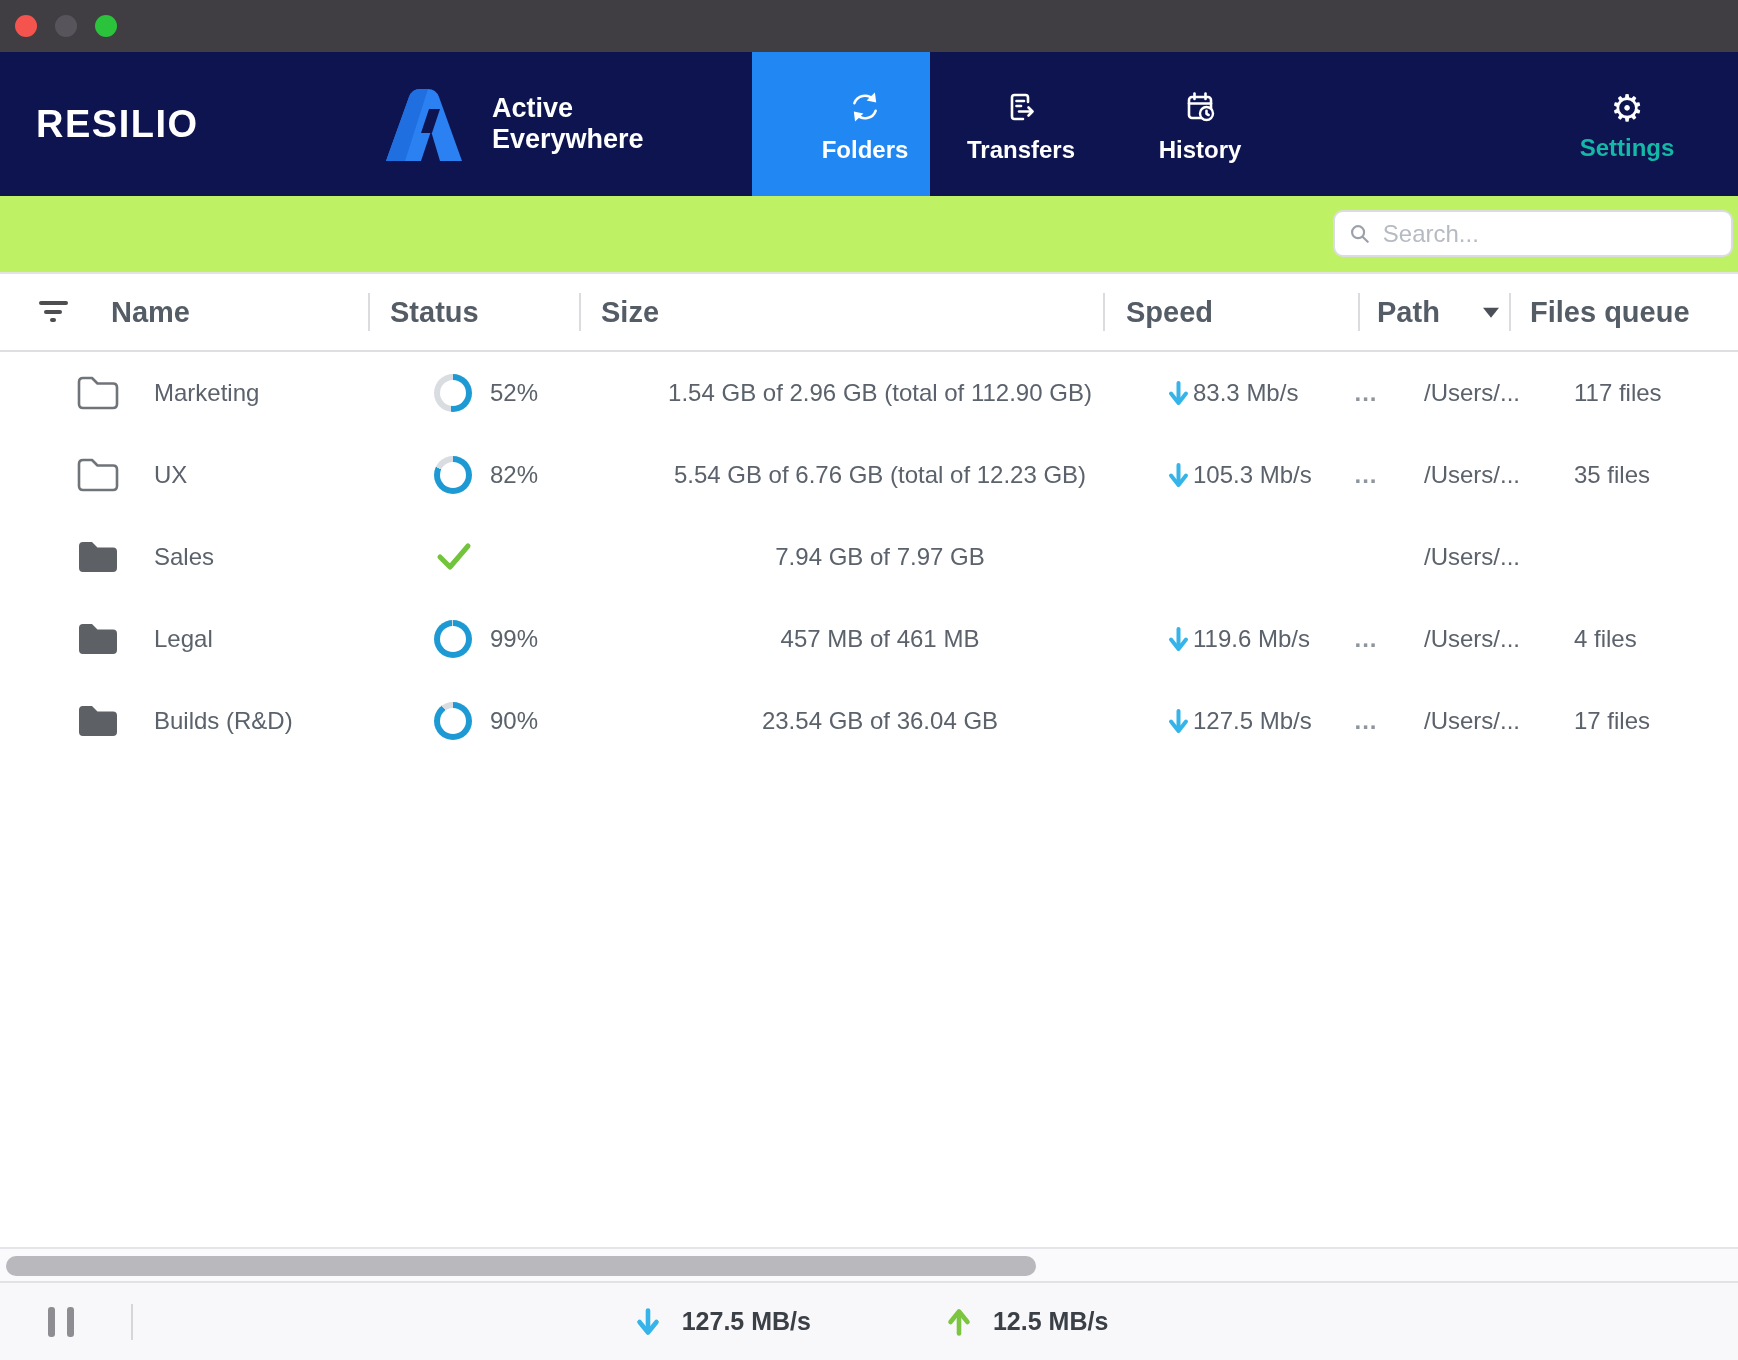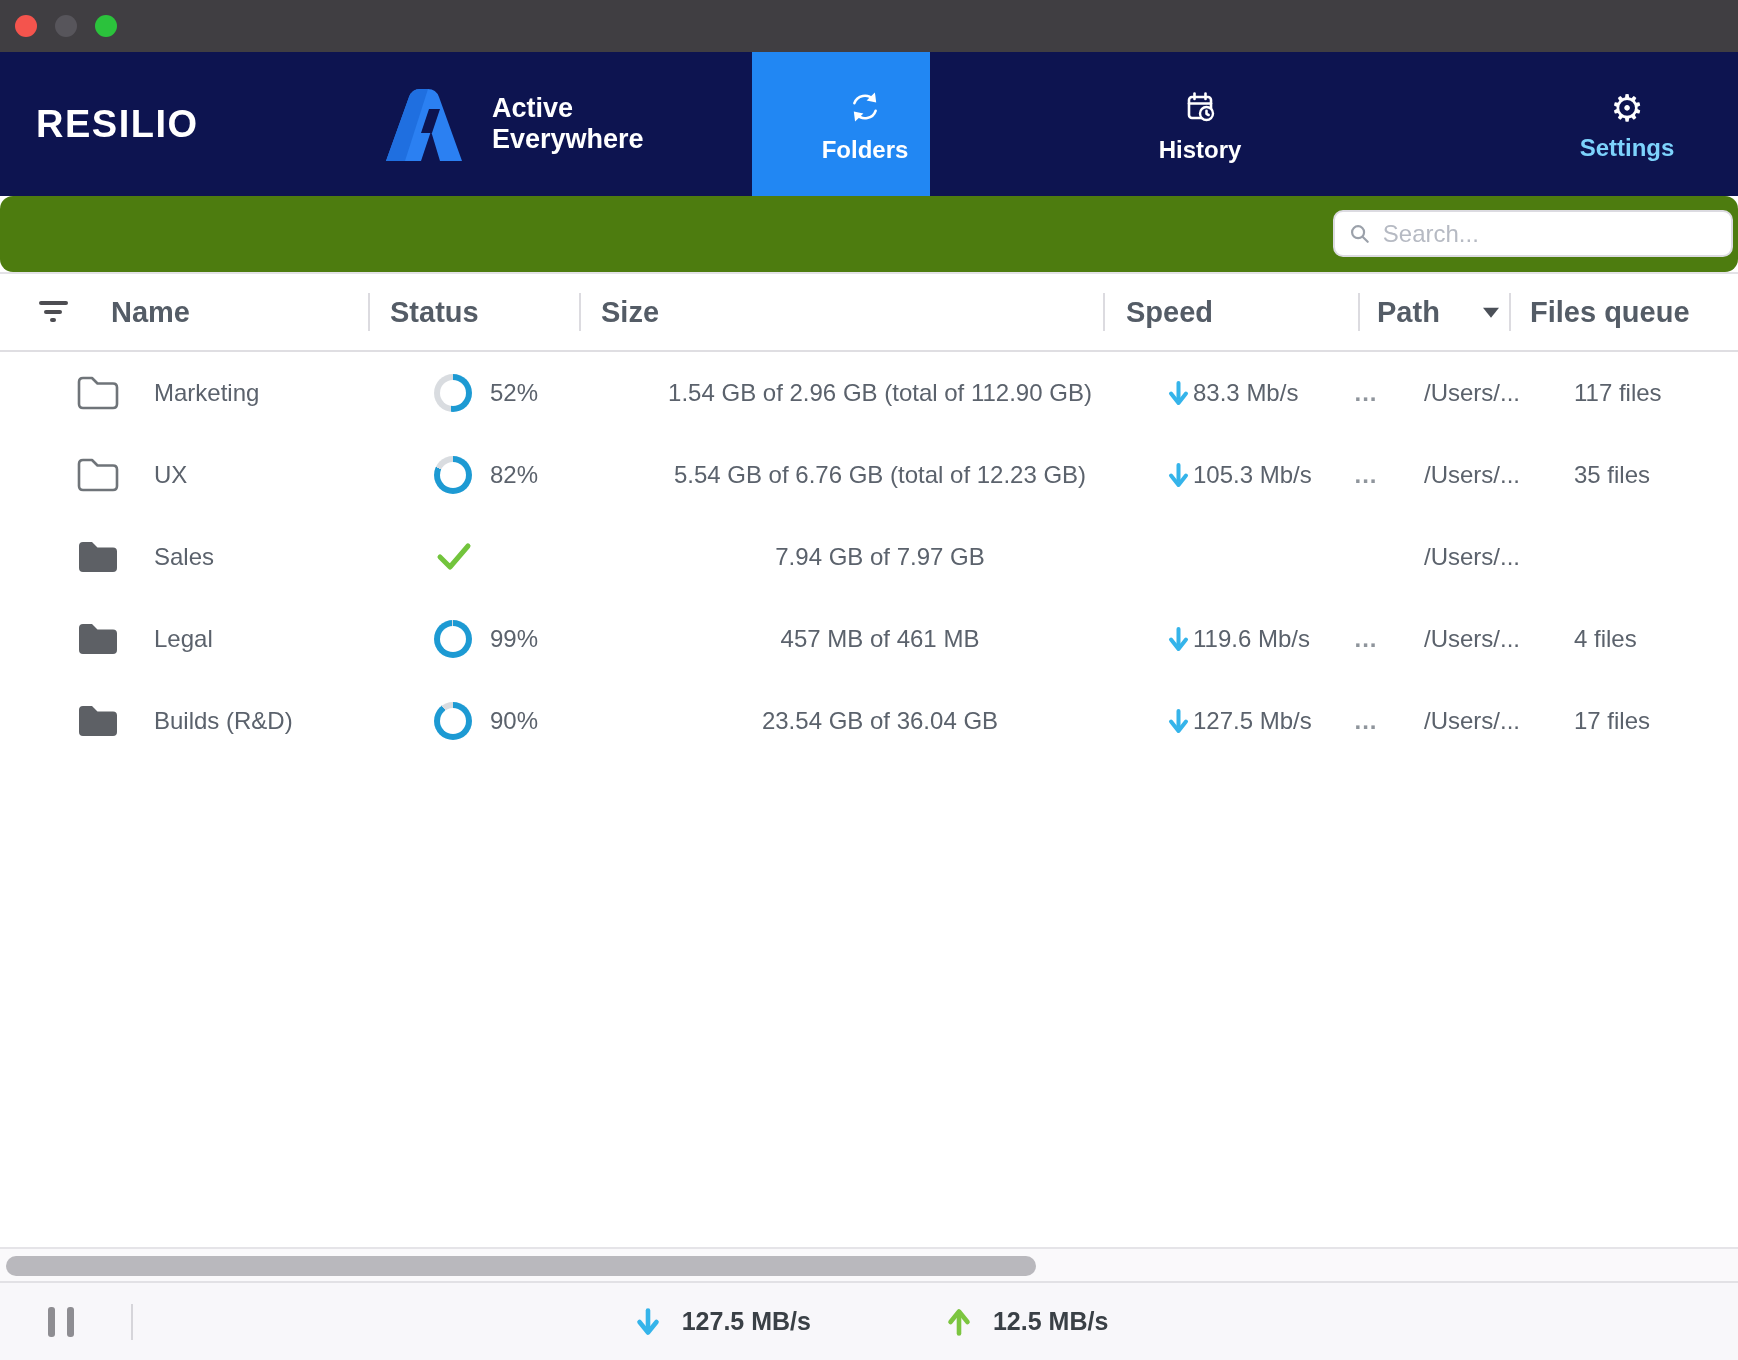--- a/index.html
+++ b/index.html
@@ -25,24 +25,24 @@
   .prodname{position:absolute;left:492px;top:50%;transform:translateY(-50%);font-size:27px;font-weight:700;line-height:1.15;color:#fff;}
   .tab{position:absolute;top:0;height:144px;width:178px;display:flex;flex-direction:column;align-items:center;justify-content:center;gap:11px;padding-top:4px;cursor:pointer;}
   .tab.active{background:var(--tabblue);padding-left:48px;}
   .tab .ticon{width:36px;height:36px;flex:0 0 auto;}
   .tab .tlabel{font-size:24px;font-weight:700;color:#fff;}
   .tab-folders{left:752px}
   .tab-transfers{left:932px}
   .tab-history{left:1111px}
   .settings{position:absolute;right:16px;top:0;height:144px;width:190px;display:flex;flex-direction:column;align-items:center;justify-content:center;gap:6px;padding-top:4px;cursor:pointer;}
   .gear-glyph{font-family:"DejaVu Sans",sans-serif;font-size:37px;line-height:38px;color:#fff;}
-  .settings .tlabel{font-size:24px;font-weight:700;color:#7dd3fc;}
-
-  
-  .searchstrip{position:absolute;left:0;top:196px;width:100%;height:76px;background:#4d7c0f;border-radius:13px;}
+  .settings .tlabel{font-size:24px;font-weight:700;color:#14b8a6;}
+
+  
+  .searchstrip{position:absolute;left:0;top:196px;width:100%;height:76px;background:#bef264;}
   .searchbox{position:absolute;left:1333px;top:14px;width:400px;height:47px;background:#fff;border:2px solid #dcdbe1;border-radius:10px;display:flex;align-items:center;padding:0 14px;}
   .searchbox input{border:none;outline:none;font-size:24px;color:#4a4f57;width:100%;margin-left:12px;font-family:inherit;background:transparent;}
   .searchbox input::placeholder{color:#b6bac3;}
 
   
   .thead{position:absolute;left:0;top:272px;width:100%;height:80px;background:#fff;border-top:2px solid #e3e2e6;border-bottom:2px solid #dfdee2;font-size:29px;font-weight:700;color:var(--hdr);}
   .thead .hcell{position:absolute;top:50%;transform:translateY(-50%);cursor:pointer;}
   .hsep{position:absolute;top:50%;transform:translateY(-50%);width:2px;height:38px;background:#dcdbe0;}
   .filtericon{position:absolute;left:38px;top:50%;transform:translateY(-50%);width:30px;height:22px;cursor:pointer;}
   .filtericon i{display:block;background:#4d4d52;border-radius:3px;height:4px;margin:0 auto 4.5px auto;}
@@ -109,20 +109,30 @@
       <svg class="ticon" viewBox="0 0 36 36">
         <g id="halfsync">
           <path class="st" d="M7.4 14.2 A11 11 0 0 1 26.2 10.6"></path>
           <path d="M27.9 3.6 L29.2 13.6 L19.6 11.4 Z" fill="#fff"></path>
         </g>
         <use href="#halfsync" transform="rotate(180 18 18)"></use>
       </svg>
       <div class="tlabel">Folders</div>
     </div>
 
+    <div class="tab tab-transfers">
+      <svg class="ticon" viewBox="0 0 36 36">
+        <path class="st" d="M25 13 V8.5 Q25 6 22.5 6 H11.5 Q9 6 9 8.5 V27.5 Q9 30 11.5 30 H20"></path>
+        <path class="st" d="M13.5 12 H21"></path>
+        <path class="st" d="M13.5 17 H18"></path>
+        <path class="st" d="M16 22.5 H29"></path>
+        <path class="st" d="M25.5 18.5 L29.5 22.5 L25.5 26.5"></path>
+      </svg>
+      <div class="tlabel">Transfers</div>
+    </div>
 
     <div class="tab tab-history">
       <svg class="ticon" viewBox="0 0 36 36">
         <rect class="st" x="7" y="8" width="22" height="21" rx="3"></rect>
         <path class="st" d="M12.5 4.5 V10"></path>
         <path class="st" d="M23.5 4.5 V10"></path>
         <path class="st" d="M7 14.5 H29"></path>
         <circle cx="24.5" cy="24.5" r="6.5" fill="#0d1450" stroke="#fff" stroke-width="2.4"></circle>
         <path class="st" d="M24.5 21.8 V24.8 L26.6 26"></path>
       </svg>

